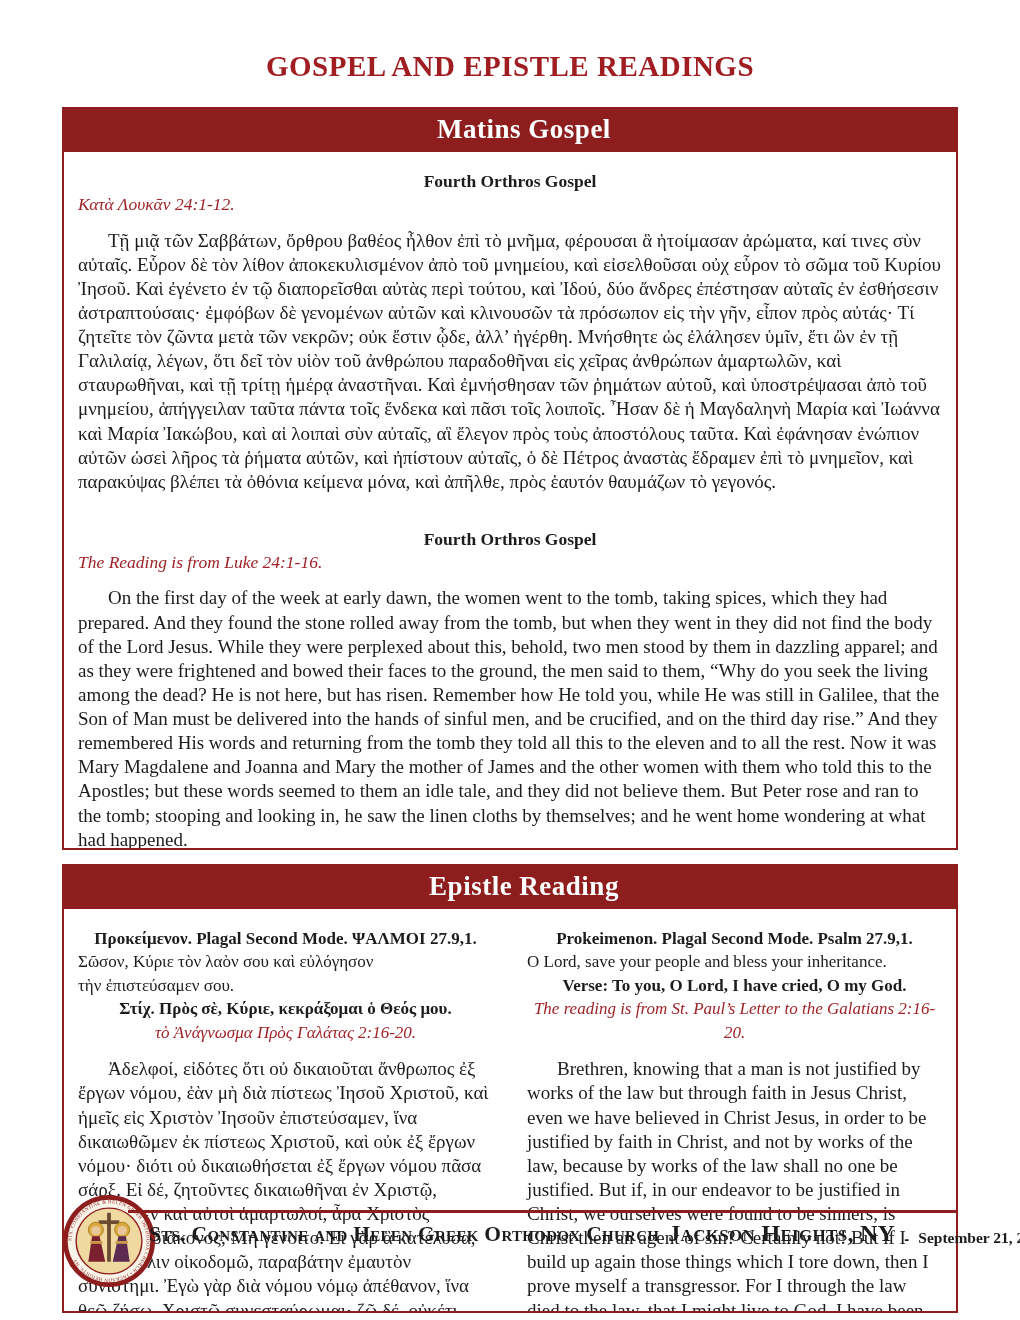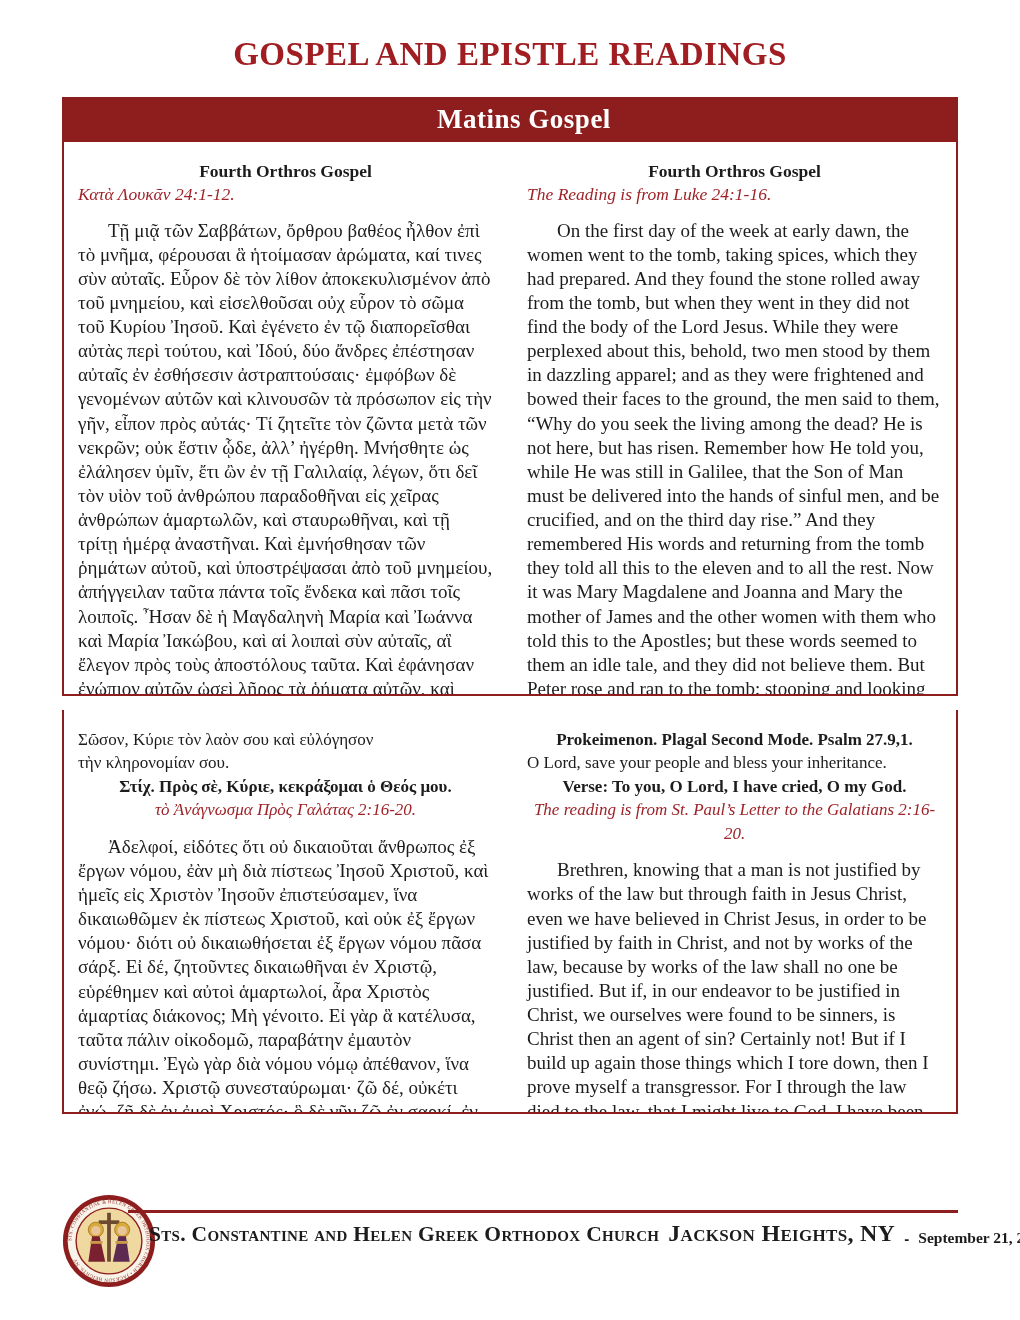--- a/index.html
+++ b/index.html
@@ -9,34 +9,34 @@
     --ink:#1c1c1c;
   }
   *{box-sizing:border-box;}
   html,body{margin:0;padding:0;}
   body{
     width:1020px;height:1320px;position:relative;background:#ffffff;
     font-family:"Liberation Serif", serif;color:var(--ink);
     overflow:hidden;
   }
   .page-title{
-    margin:36px 0 24px 0;text-align:center;
-    font-size:33px;font-weight:bold;color:var(--title-red);
+    margin:50px 0 24px 0;text-align:center;
+    font-size:29px;font-weight:bold;color:var(--title-red);
     letter-spacing:0.5px;
   }
   .panel{width:896px;margin:0 auto;}
   .banner{
     background:var(--banner-red);color:#ffffff;height:45px;line-height:45px;
     text-align:center;font-size:27px;font-weight:bold;letter-spacing:0.5px;padding-left:28px;
   }
   .panel-body{
     border:2px solid var(--banner-red);border-top:none;background:#ffffff;
     display:flex;gap:34px;padding:18px 14px 14px 14px;overflow:hidden;
   }
-  .panel-body.matins{height:554px;}
+  .panel-body.matins{height:698px;flex-direction:column;}
   .panel-body.epistle{height:404px;}
   .col{flex:1 1 0;min-width:0;}
   .col-head{ text-align:center;font-size:17.5px;font-weight:bold;line-height:1.3;}
   .col-sub{ text-align:left;font-size:17.5px;font-style:italic;color:var(--accent-red);line-height:1.3;}
   .prok-line{ text-align:center;font-size:17px;font-weight:bold;line-height:1.38;}
   .prok-verse{ font-size:17px;line-height:1.38;}
   .prok-source{ text-align:center;font-size:17px;font-style:italic;color:var(--accent-red);line-height:1.38;margin-top:0;}
   .body-text{
     margin:13px 0 0 0;font-size:19px;line-height:1.27;text-indent:30px;
     text-align:left;
@@ -82,24 +82,26 @@
       <div class="col-head">Fourth Orthros Gospel</div>
       <div class="col-sub">The Reading is from Luke 24:1-16.</div>
       <p class="body-text">On the first day of the week at early dawn, the women went to the tomb, taking spices, which they had prepared. And they found the stone rolled away from the tomb, but when they went in they did not find the body of the Lord Jesus. While they were perplexed about this, behold, two men stood by them in dazzling apparel; and as they were frightened and bowed their faces to the ground, the men said to them, “Why do you seek the living among the dead? He is not here, but has risen. Remember how He told you, while He was still in Galilee, that the Son of Man must be delivered into the hands of sinful men, and be crucified, and on the third day rise.” And they remembered His words and returning from the tomb they told all this to the eleven and to all the rest. Now it was Mary Magdalene and Joanna and Mary the mother of James and the other women with them who told this to the Apostles; but these words seemed to them an idle tale, and they did not believe them. But Peter rose and ran to the tomb; stooping and looking in, he saw the linen cloths by themselves; and he went home wondering at what had happened.</p>
     </div>
   </div>
 </section>
 
 <div class="epistle-gap"></div>
 
 <section class="panel">
+  <div class="banner">Epistle Reading</div>
   <div class="panel-body epistle">
     <div class="col">
+      <div class="prok-line">Προκείμενον. Plagal Second Mode. ΨΑΛΜΟΙ 27.9,1.</div>
       <div class="prok-verse">Σῶσον, Κύριε τὸν λαὸν σου καὶ εὐλόγησον</div>
-      <div class="prok-verse">τὴν κληρονομίαν σου.</div>
+      <div class="prok-verse">τὴν ἐπιστεύσαμεν σου.</div>
       <div class="prok-line">Στίχ. Πρὸς σὲ, Κύριε, κεκράξομαι ὁ Θεός μου.</div>
       <div class="prok-source">τὸ Ἀνάγνωσμα Πρὸς Γαλάτας 2:16-20.</div>
       <p class="body-text">Ἀδελφοί, εἰδότες ὅτι οὐ δικαιοῦται ἄνθρωπος ἐξ ἔργων νόμου, ἐὰν μὴ διὰ πίστεως Ἰησοῦ Χριστοῦ, καὶ ἡμεῖς εἰς Χριστὸν Ἰησοῦν ἐπιστεύσαμεν, ἵνα δικαιωθῶμεν ἐκ πίστεως Χριστοῦ, καὶ οὐκ ἐξ ἔργων νόμου· διότι οὐ δικαιωθήσεται ἐξ ἔργων νόμου πᾶσα σάρξ. Εἰ δέ, ζητοῦντες δικαιωθῆναι ἐν Χριστῷ, εὑρέθημεν καὶ αὐτοὶ ἁμαρτωλοί, ἆρα Χριστὸς ἁμαρτίας διάκονος; Μὴ γένοιτο. Εἰ γὰρ ἃ κατέλυσα, ταῦτα πάλιν οἰκοδομῶ, παραβάτην ἐμαυτὸν συνίστημι. Ἐγὼ γὰρ διὰ νόμου νόμῳ ἀπέθανον, ἵνα θεῷ ζήσω. Χριστῷ συνεσταύρωμαι· ζῶ δέ, οὐκέτι ἐγώ, ζῇ δὲ ἐν ἐμοὶ Χριστός· ὃ δὲ νῦν ζῶ ἐν σαρκί, ἐν πίστει ζῶ τῇ τοῦ υἱοῦ τοῦ θεοῦ, τοῦ ἀγαπήσαντός με καὶ παραδόντος ἑαυτὸν ὑπὲρ ἐμοῦ.</p>
     </div>
     <div class="col">
       <div class="prok-line">Prokeimenon. Plagal Second Mode. Psalm 27.9,1.</div>
       <div class="prok-verse">O Lord, save your people and bless your inheritance.</div>
       <div class="prok-line">Verse: To you, O Lord, I have cried, O my God.</div>
       <div class="prok-source">The reading is from St. Paul’s Letter to the Galatians 2:16-20.</div>
       <p class="body-text">Brethren, knowing that a man is not justified by works of the law but through faith in Jesus Christ, even we have believed in Christ Jesus, in order to be justified by faith in Christ, and not by works of the law, because by works of the law shall no one be justified. But if, in our endeavor to be justified in Christ, we ourselves were found to be sinners, is Christ then an agent of sin? Certainly not! But if I build up again those things which I tore down, then I prove myself a transgressor. For I through the law died to the law, that I might live to God. I have been crucified with Christ; it is no longer I who live, but Christ who lives in me; and the life I now live in the flesh I live by faith in the Son of God, who loved me and gave himself for me.</p>

